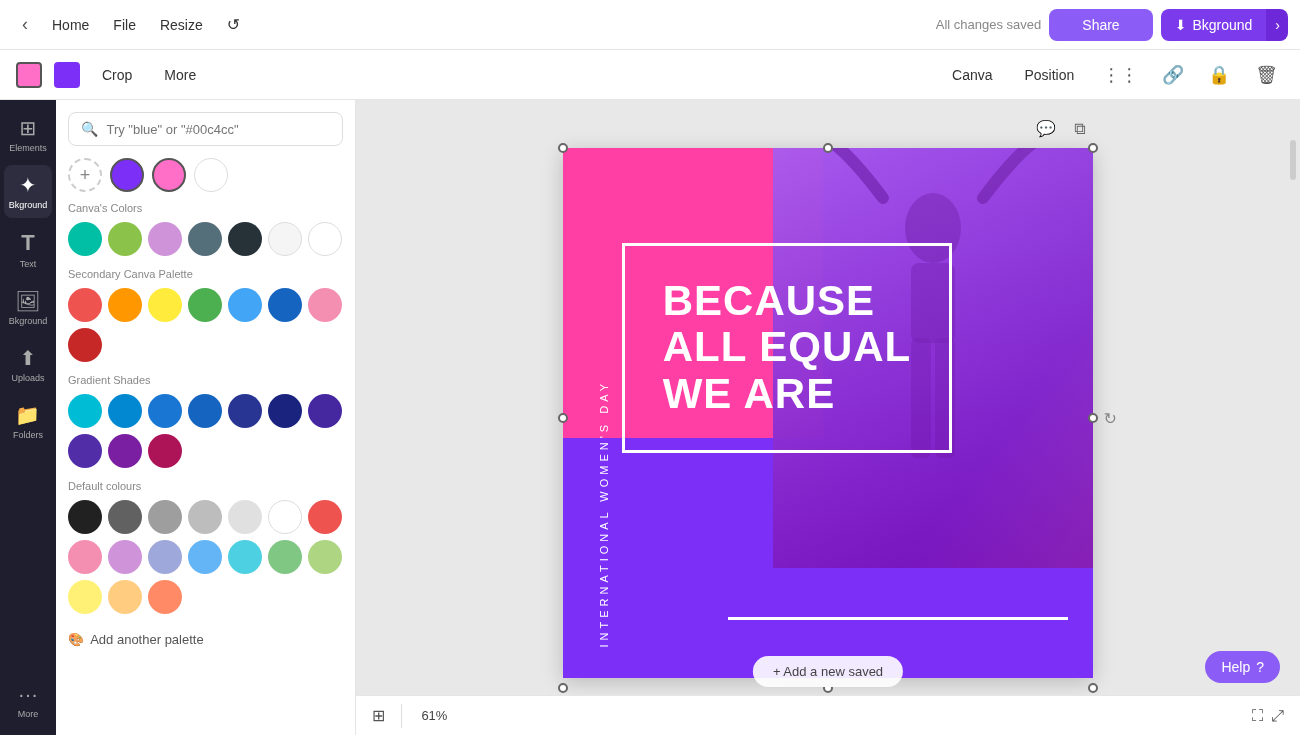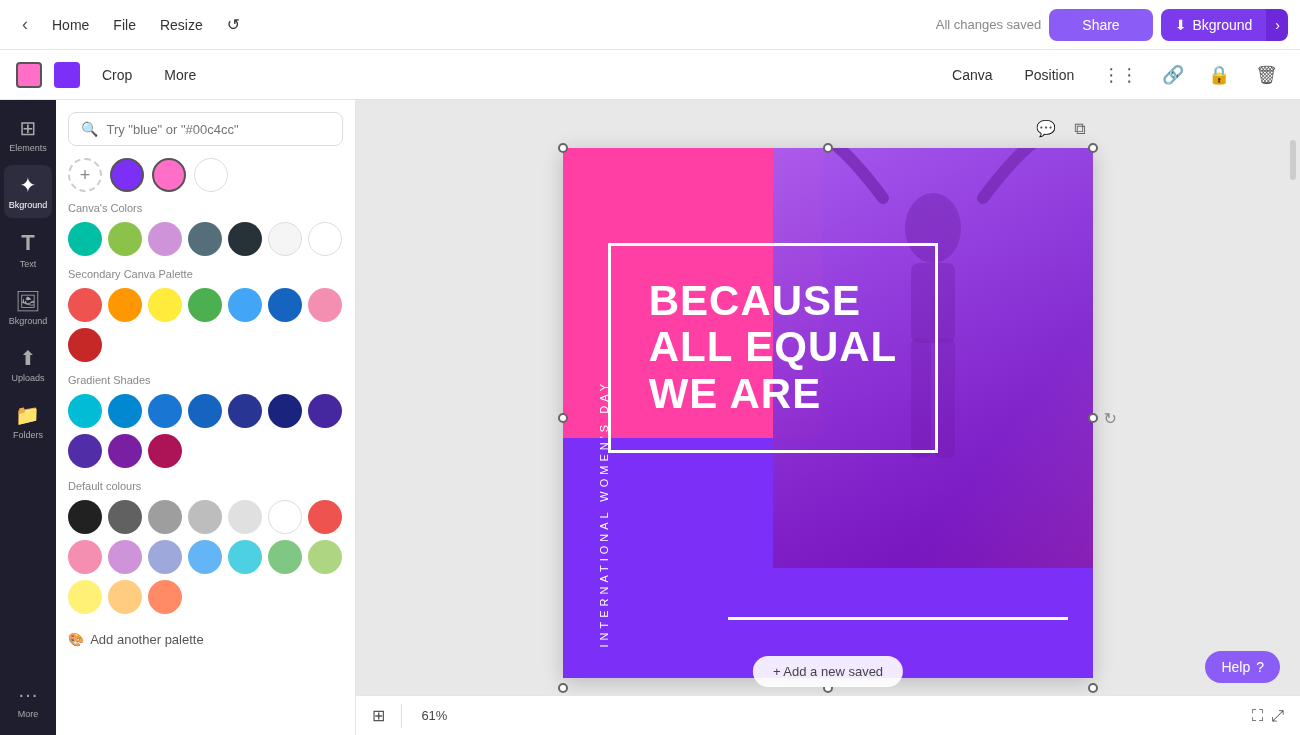--- a/index.html
+++ b/index.html
@@ -191,21 +191,21 @@
     .canvas-woman {
       position: absolute;
       top: 0; right: 0;
       width: 320px; height: 420px;
       overflow: hidden;
     }
 
     
     .canvas-text-box {
       position: absolute;
-      top: 95px; left: 45px;
+      top: 95px; left: 59px;
       width: 330px; height: 210px;
       border: 3px solid #fff;
       display: flex; align-items: center; justify-content: center;
     }
     .canvas-main-text {
       font-size: 42px; font-weight: 900; color: #fff;
       text-transform: uppercase; line-height: 1.1;
       text-align: left; padding: 10px 16px;
       font-family: 'Arial Black', Impact, sans-serif;
       letter-spacing: 1px;

